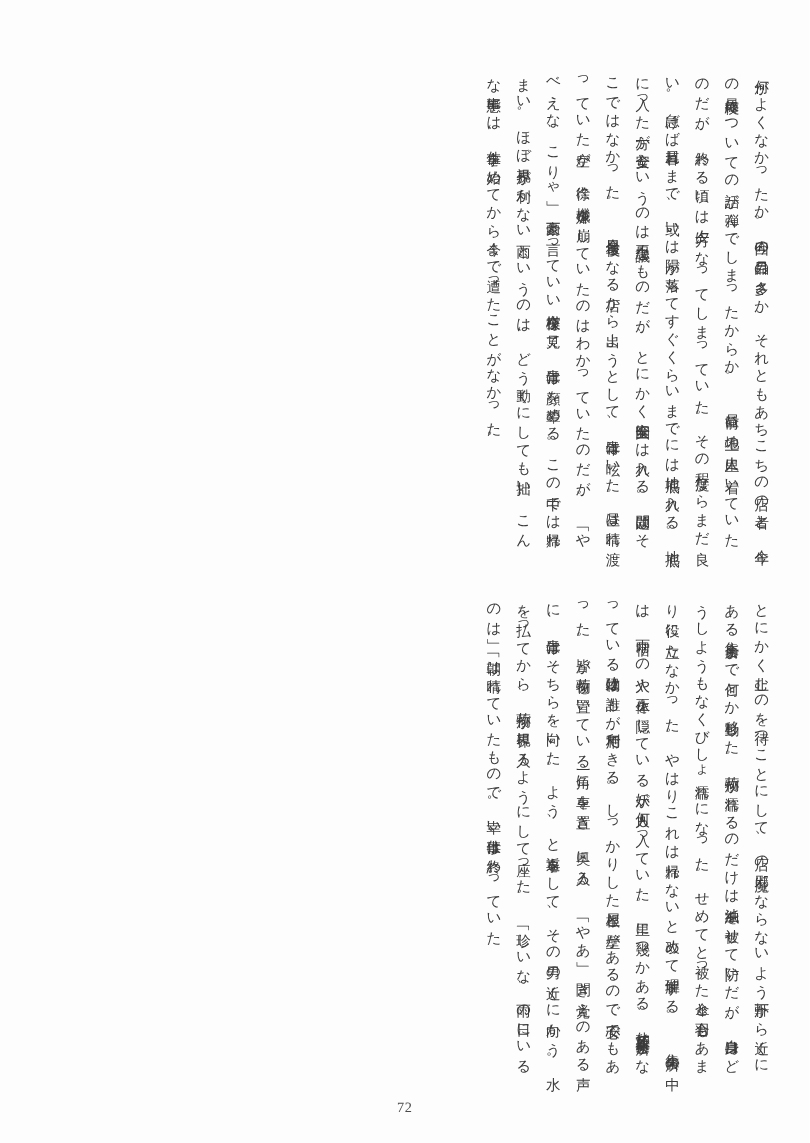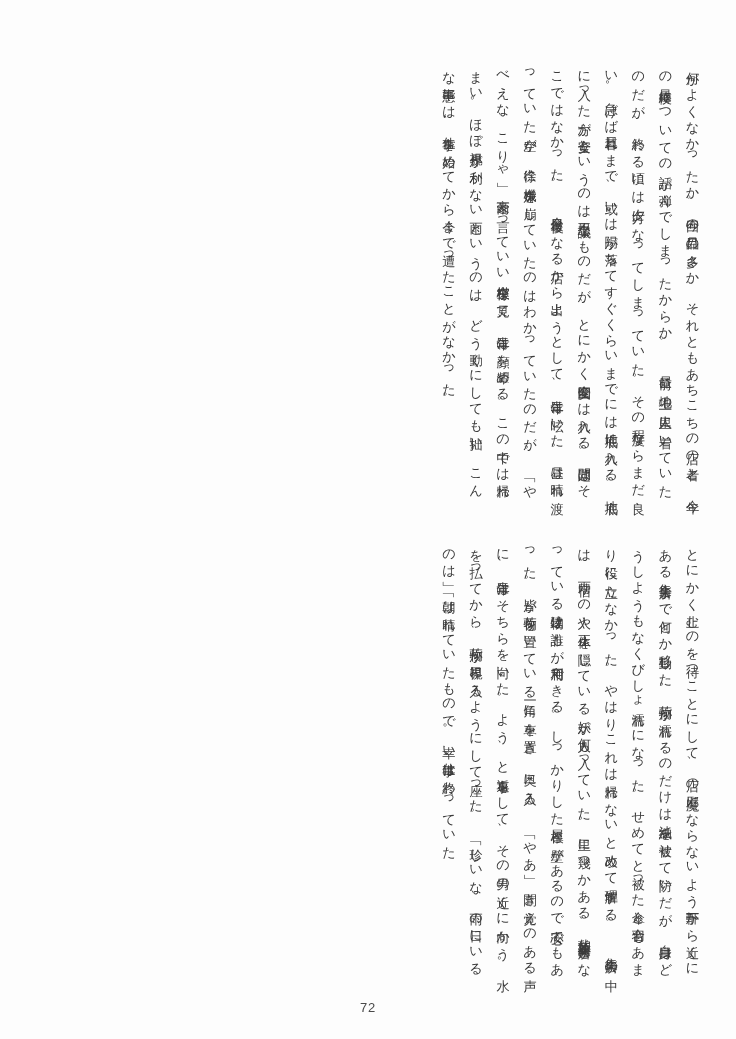--- a/index.html
+++ b/index.html
@@ -51,21 +51,21 @@
   }
 
   .page-number {
     position: absolute;
     bottom: 24px;
     left: 0;
     width: 100%;
     text-align: center;
     font-size: 13px;
     color: #4a4a4a;
-    font-family: Liberation Sans, sans-serif;
+    font-family: Liberation Serif, serif;
     letter-spacing: 0.05em;
   }
 
   
   .page::after {
     content: "";
     position: absolute;
     inset: 0;
     pointer-events: none;
     box-shadow: inset 0 0 0 1px rgba(255,255,255,0);

